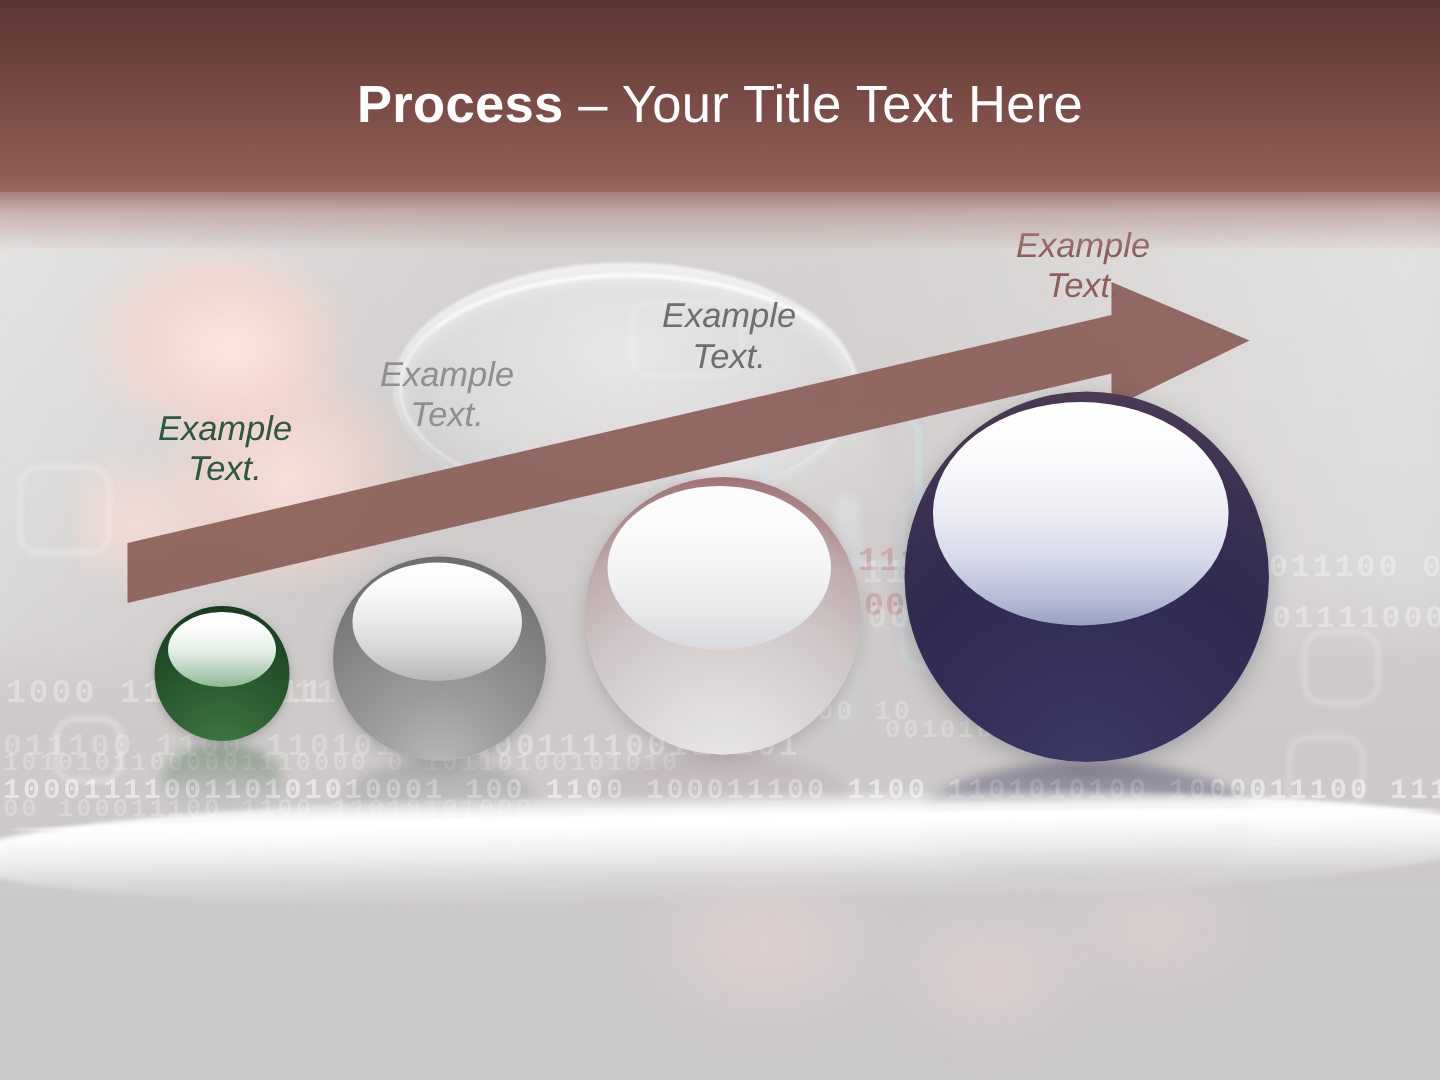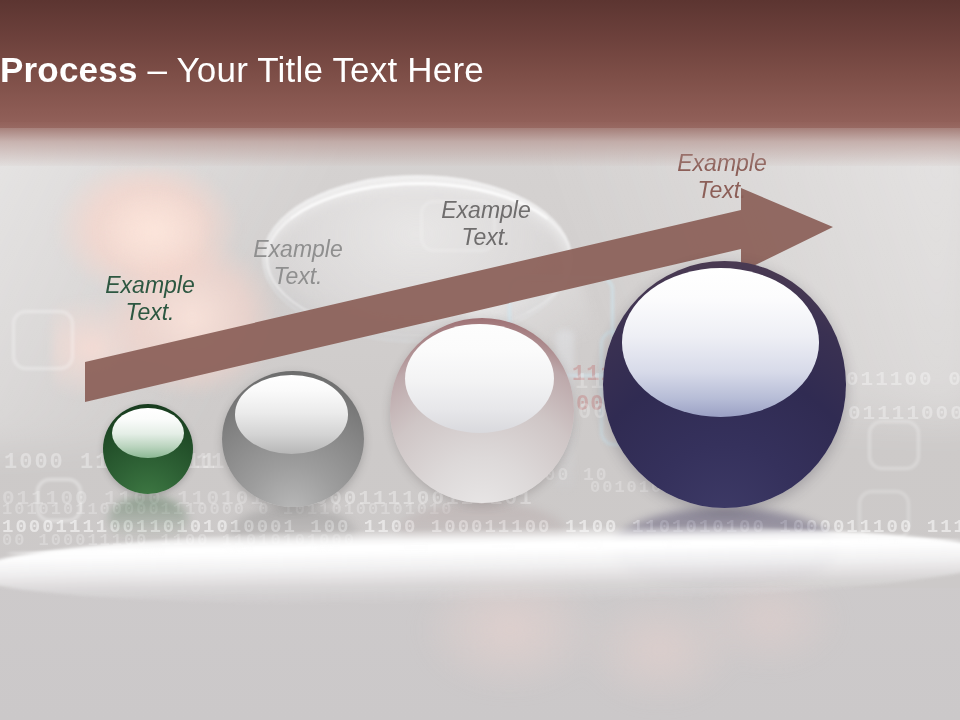--- a/index.html
+++ b/index.html
@@ -264,20 +264,21 @@
   .title-fade {
     position: absolute;
     left: 0; top: 122px;
     width: 960px; height: 44px;
     background: linear-gradient(180deg, rgba(147,98,91,0.92) 0%, rgba(177,140,134,0.55) 45%, rgba(205,190,187,0.12) 100%);
   }
   .title-text {
     position: absolute;
     left: 0; top: 48px;
     width: 960px;
+    text-align: center;
     color: #ffffff;
     font-size: 35px;
     line-height: 44px;
     letter-spacing: 0.2px;
     white-space: nowrap;
   }
   .title-text .strong { font-weight: bold; }
   .title-text .dash   { font-weight: normal; }
   .title-text .rest   { font-weight: normal; }
 

